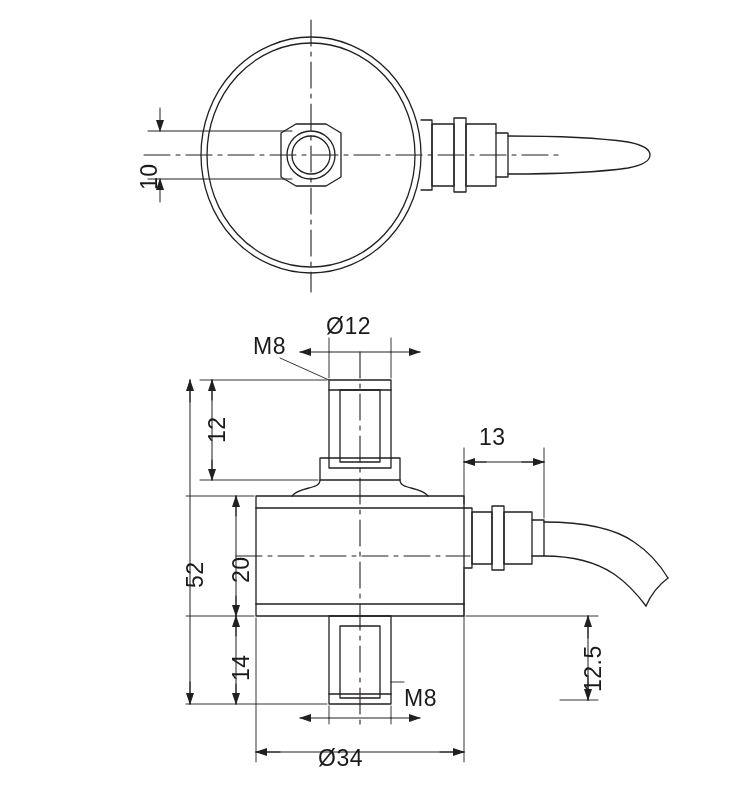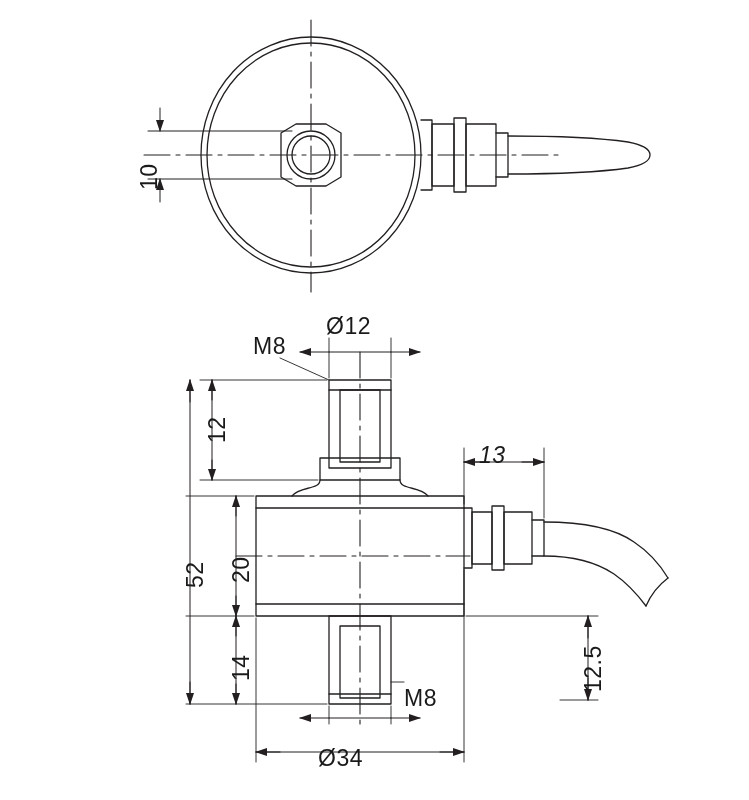--- a/index.html
+++ b/index.html
@@ -193,21 +193,21 @@
   </svg>
 
   <div class="dim-label vert" style="left:136px; top:190px;">10</div>
 
   <div class="dim-label" style="left:253px; top:333px;">M8</div>
 
   <div class="dim-label" style="left:326px; top:313px;text-align:center;">Ø12</div>
 
   <div class="dim-label vert" style="left:204px; top:443px;">12</div>
 
-  <div class="dim-label" style="left:479px; top:442px;font-style:italic;">13</div>
+  <div class="dim-label" style="left:479px; top:424px;">13</div>
 
   <div class="dim-label vert" style="left:182px; top:588px;">52</div>
 
   <div class="dim-label vert" style="left:228px; top:583px;">20</div>
 
   <div class="dim-label vert" style="left:228px; top:681px;">14</div>
 
   <div class="dim-label vert" style="left:580px; top:692px;">12.5</div>
 
   <div class="dim-label" style="left:404px; top:685px;">M8</div>

